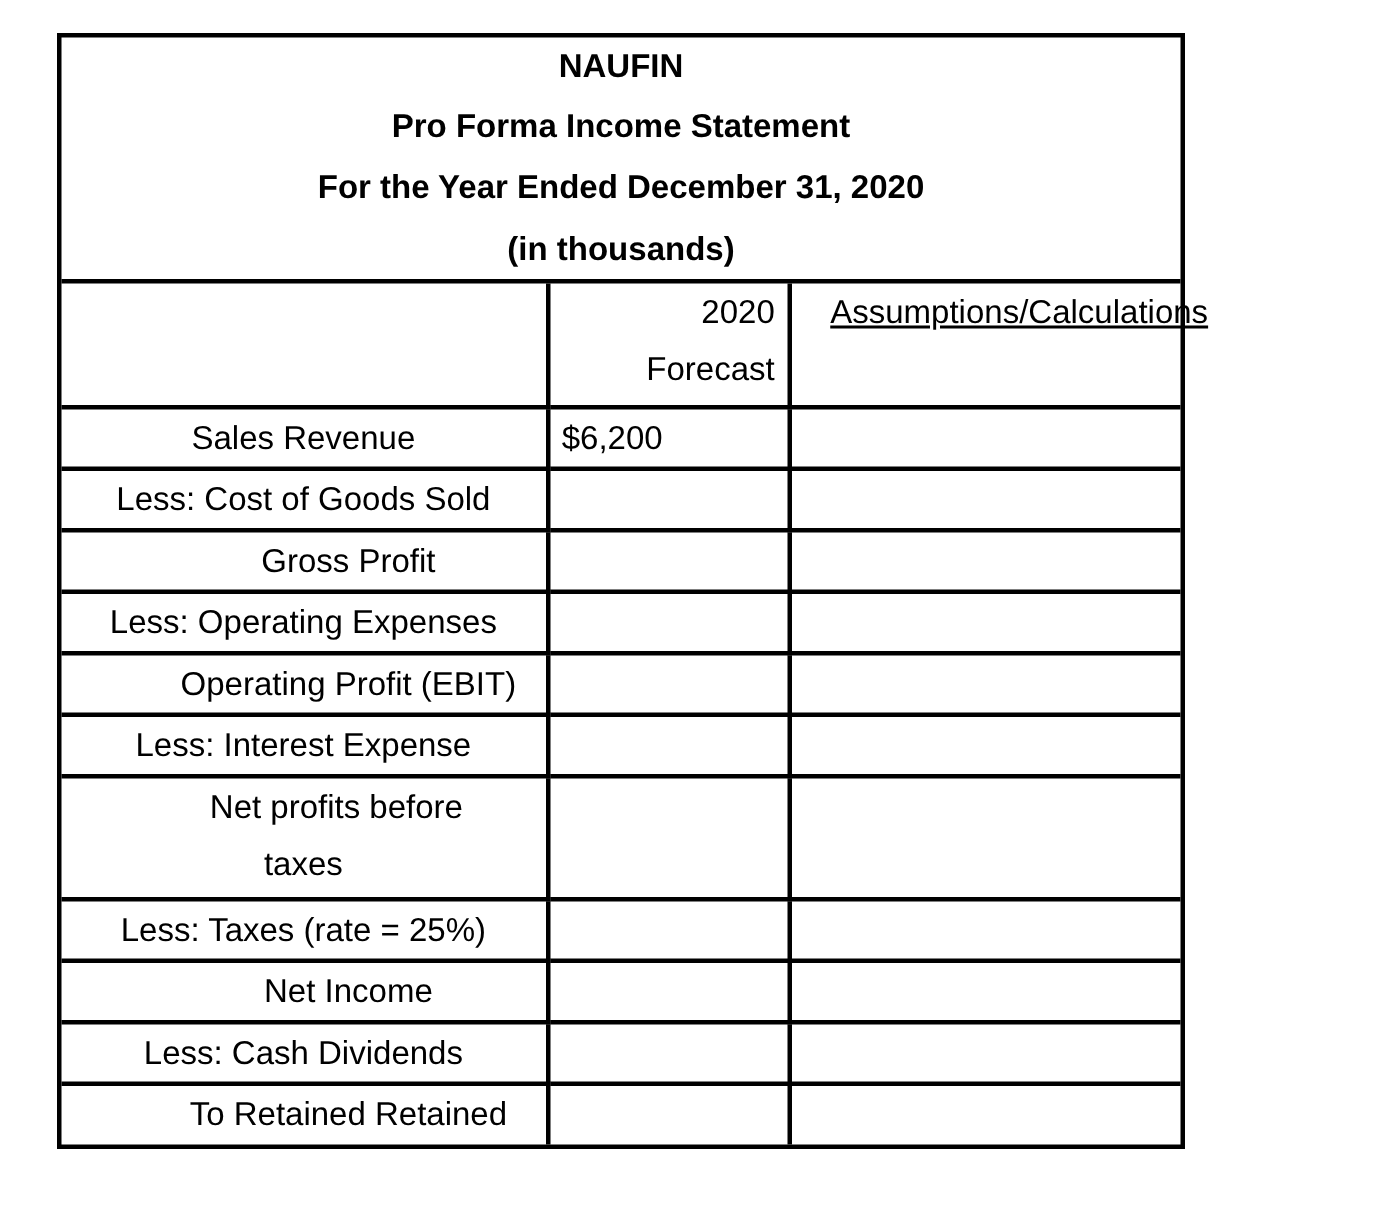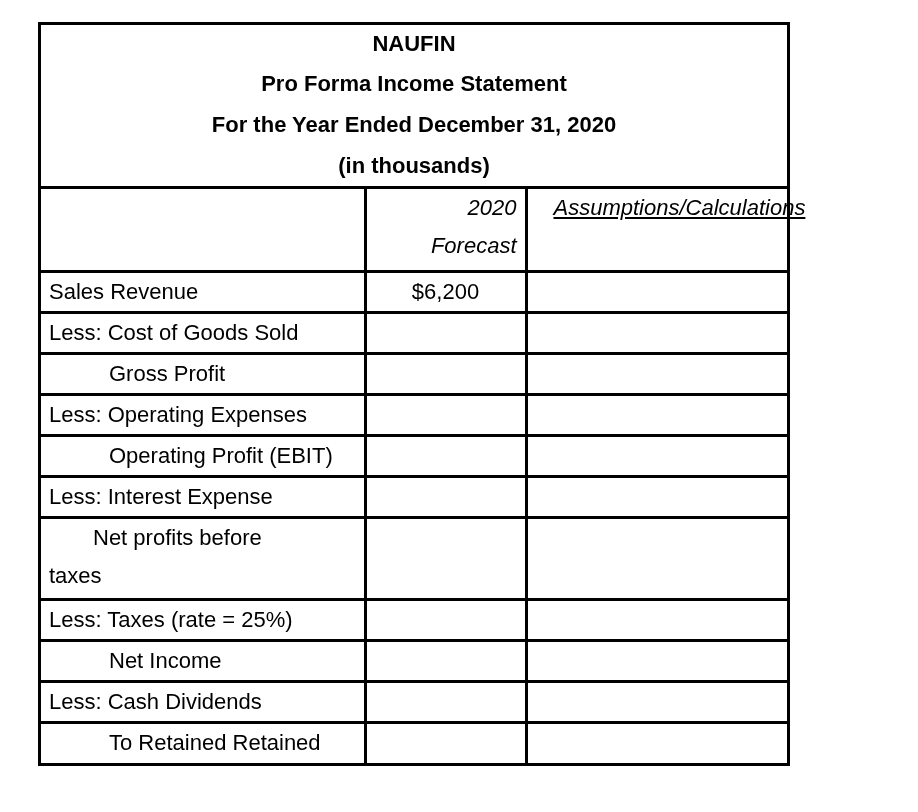--- a/index.html
+++ b/index.html
@@ -4,31 +4,31 @@
   <style>
     html, body { margin: 0; padding: 0; background: #ffffff; }
     body { width: 918px; height: 812px; position: relative; font-family: "Liberation Sans", sans-serif; color: #000; }
     .sheet { position: absolute; left: 38px; top: 22px; width: 752px; border: 3px solid #000; box-sizing: border-box; }
     .title-block { border-bottom: 3px solid #000; height: 164px; box-sizing: border-box; text-align: center; font-weight: bold; font-size: 22px; }
     .title-line { height: 41px; line-height: 41px; }
     .title-line.first { height: 38px; line-height: 38px; }
     table { border-collapse: collapse; width: 100%; table-layout: fixed; font-size: 22px; }
     col.c1 { width: 324px; }
     col.c2 { width: 161px; }
-    td { border: 3px solid #000; padding: 0 8px; vertical-align: top; box-sizing: border-box; }
-    tr:first-child td { border-top: none; font-style: italic; }
+    td { border: 3px solid #000; padding: 0 8px; vertical-align: top; box-sizing: border-box; text-align: center; }
+    tr:first-child td { border-top: none; }
     td:first-child { border-left: none; }
     td:last-child { border-right: none; }
     tr:last-child td { border-bottom: none; }
     .hdr td { height: 82px; }
     .hdr .num { text-align: right; line-height: 38px; padding-top: 0; }
     .hdr .assume { text-decoration: underline; padding-left: 26px; line-height: 38px; }
     .row td { height: 41px; line-height: 38px; }
     .row.tall td { height: 82px; margin-top: 23px; }
-    .num { text-align: center; }
+    .num { text-align: left; }
     .indent { padding-left: 68px; }
     .wrap-first { padding-left: 44px; display: block; }
     .wrap-rest { display: block; }
   </style>
 </head>
 <body>
 
 <div class="sheet">
   <div class="title-block">
     <div class="title-line first">NAUFIN</div>

